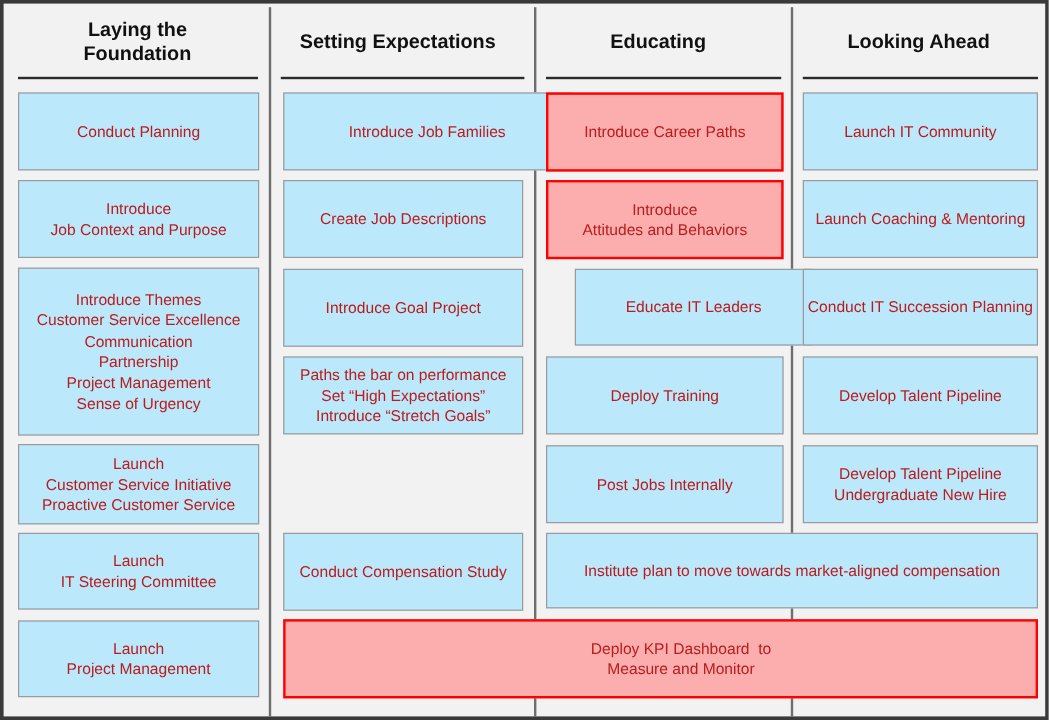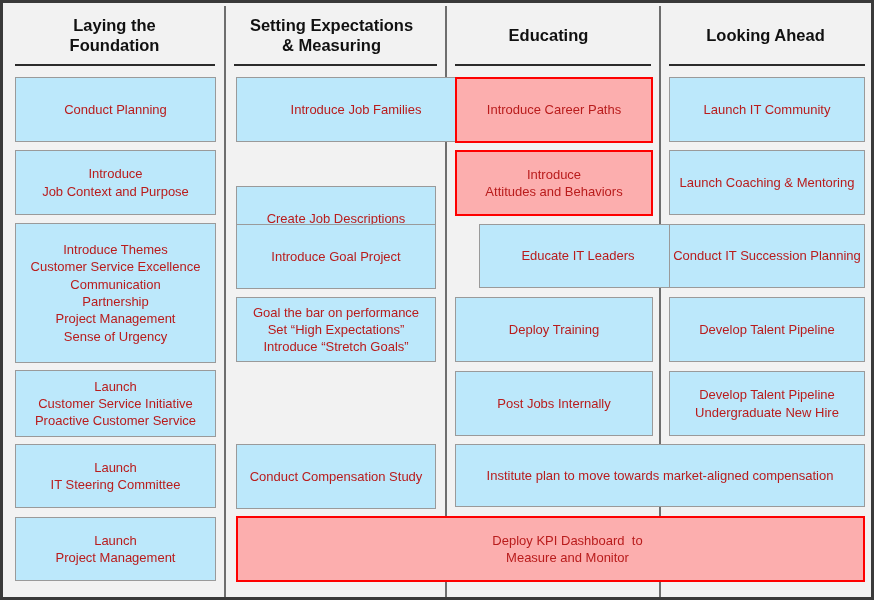--- a/index.html
+++ b/index.html
@@ -100,21 +100,20 @@
   <div id="header-row">
     <div class="header-cell">
       <div>
         <span class="hl">Laying the</span>
         <span class="hl">Foundation</span>
       </div>
     </div>
     <div class="header-cell">
       <div>
         <span class="hl">Setting Expectations</span>
-        <span class="hl">&amp; Measuring</span>
       </div>
     </div>
     <div class="header-cell">
       <div>
         <span class="hl">Educating</span>
       </div>
     </div>
     <div class="header-cell">
       <div>
         <span class="hl">Looking Ahead</span>
@@ -176,35 +175,35 @@
       <span class="tl">Project Management</span>
     </div>
   </div>
 
   <div class="box blue" style="left:233px; top:74px; width:240px; height:65px;">
     <div>
         <span class="tl">Introduce Job Families</span>
       </div>
   </div>
 
-  <div class="box blue" style="left:233px; top:147px; width:200px; height:65px;margin-top:36px;">
+  <div class="box blue" style="left:233px; top:147px; width:200px; height:65px;">
     <div>
         <span class="tl">Create Job Descriptions</span>
       </div>
   </div>
 
   <div class="box blue" style="left:233px; top:221px; width:200px; height:65px;">
     <div>
         <span class="tl">Introduce Goal Project</span>
       </div>
   </div>
 
   <div class="box blue" style="left:233px; top:294px; width:200px; height:65px;">
     <div>
-      <span class="tl">Goal the bar on performance</span>
+      <span class="tl">Paths the bar on performance</span>
       <span class="tl">Set “High Expectations”</span>
       <span class="tl">Introduce “Stretch Goals”</span>
     </div>
   </div>
 
 
   <div class="box blue" style="left:233px; top:441px; width:200px; height:65px;">
     <div>
         <span class="tl">Conduct Compensation Study</span>
       </div>

